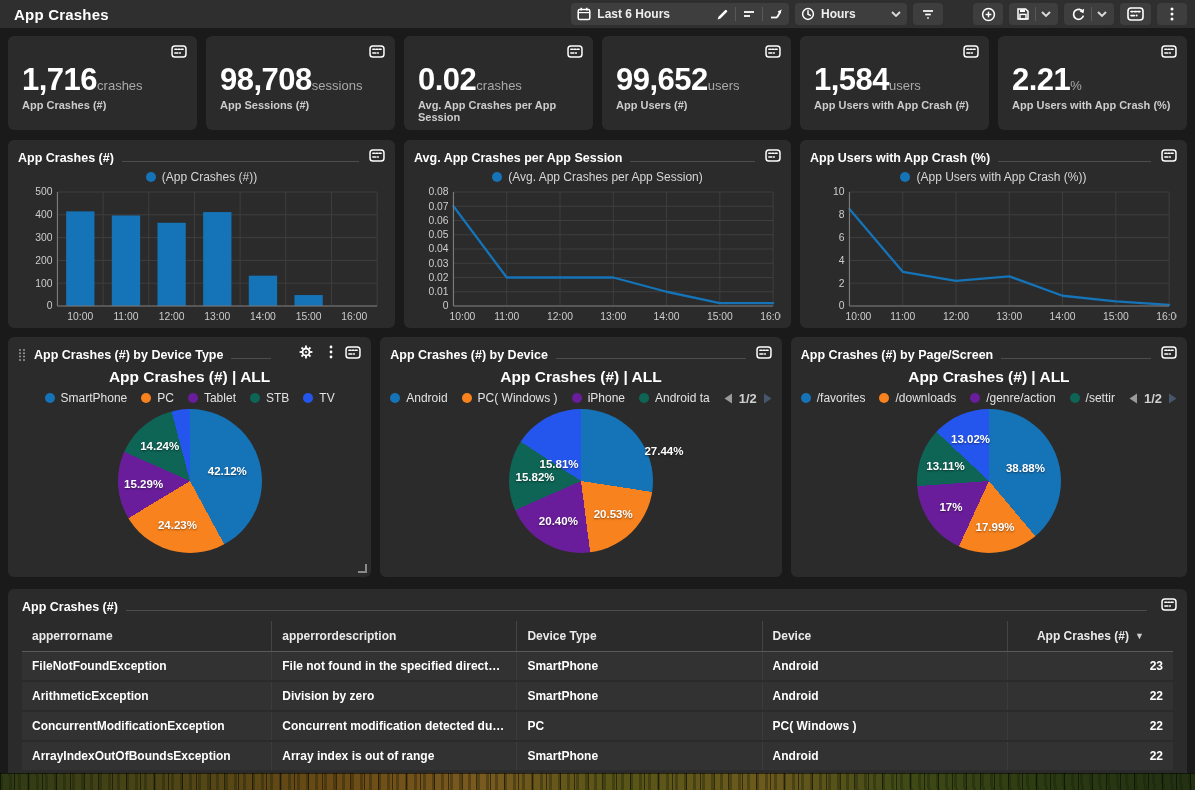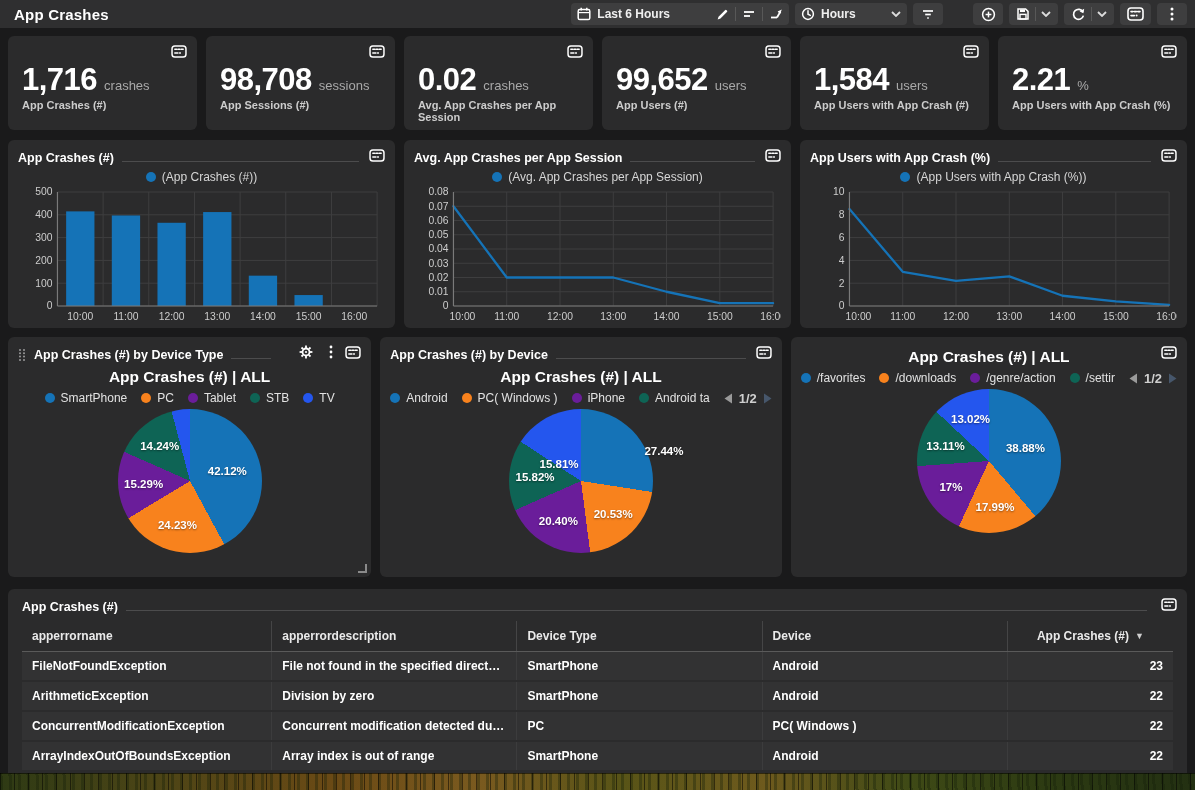--- a/index.html
+++ b/index.html
@@ -20,21 +20,21 @@
   svg.ic { display:block; }
 
   
   .content { padding:8px 8px 0 8px; }
   .kpi-row { display:flex; gap:9px; margin-bottom:10px; }
   .panel-row { display:flex; gap:9px; }
   .panel { background:#2b2b2c; border-radius:6px; position:relative; }
 
   
   .kpi { flex:1; height:94px; padding:10px 14px; }
-  .kpi-value-row { margin-top:16px; display:flex; align-items:baseline; gap:7px; }
+  .kpi-value-row { margin-top:16px; display:flex; align-items:baseline; }
   .kpi-value { font-size:31px; font-weight:bold; color:#fff; letter-spacing:-.5px; }
   .kpi-unit { font-size:13px; color:#a9a9a9; }
   .kpi-label { font-size:11px; font-weight:bold; color:#cccccc; margin-top:1px; }
   .panel-corner-icon { position:absolute; top:9px; right:10px; }
 
   
   .chart-panel { flex:1; height:188px; padding:8px 10px; margin-bottom:9px; }
   .panel-head { display:flex; align-items:center; height:20px; padding-right:26px; }
   .panel-title { font-size:12.5px; font-weight:bold; color:#fff; white-space:nowrap; }
   .head-rule { flex:1; height:1px; background:#4c4c4d; margin-left:8px; margin-top:6px; }
@@ -580,20 +580,24 @@
     </div>
 
     <div class="panel pie-panel">
       <span class="panel-corner-icon">
           <svg class="ic" width="16" height="13" viewBox="0 0 17 14">
             <rect x="1" y="1" width="15" height="12" rx="3" fill="none" stroke="#fff" stroke-width="1.6"></rect>
             <path d="M4 4.6 h2 M7.4 4.6 h2 M10.8 4.6 h2.2 M4 8.6 h3.4" stroke="#fff" stroke-width="1.6" stroke-linecap="round"></path>
             <circle cx="9.6" cy="8.6" r="1" fill="#fff"></circle>
           </svg>
         </span>
+      <div class="panel-head">
+          <span class="panel-title">App Crashes (#) by Page/Screen</span>
+          <span class="head-rule"></span>
+        </div>
       <div class="pie-subtitle">App Crashes (#) | ALL</div>
       <div class="pie-legend" id="pielegend-5">
           <span class="pl-item">
             <span class="dot" style="background: rgb(21, 115, 183);"></span>
             <span>/favorites</span>
           </span>
           <span class="pl-item">
             <span class="dot" style="background: rgb(248, 130, 29);"></span>
             <span>/downloads</span>
           </span>

